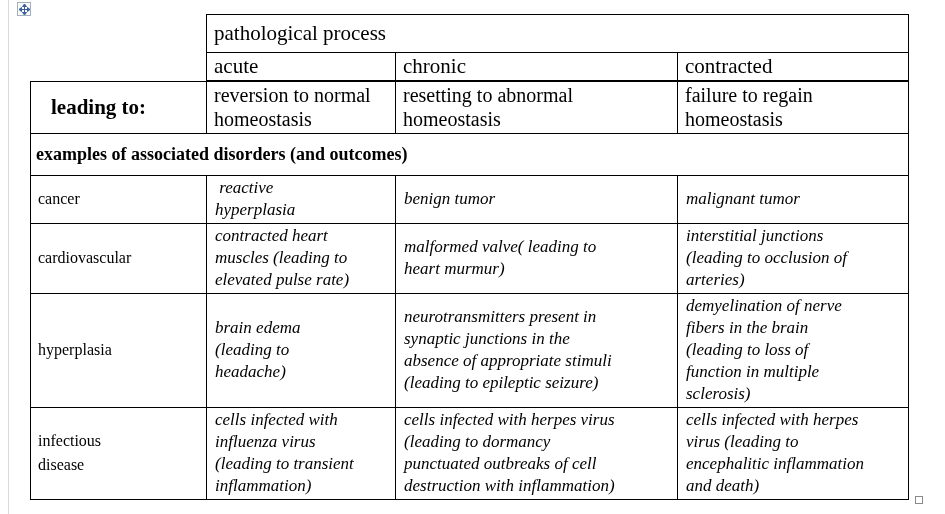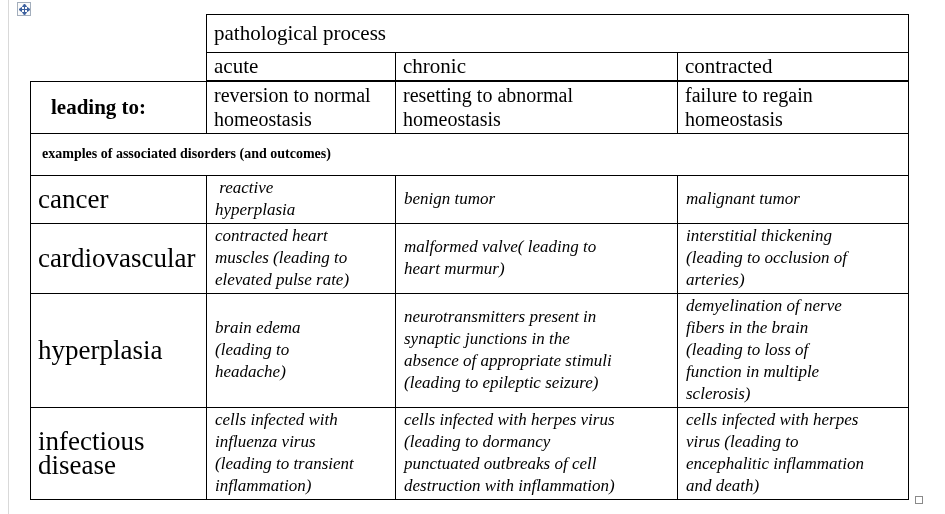--- a/index.html
+++ b/index.html
@@ -51,31 +51,31 @@
     line-height: 24px;
     overflow: hidden;
   }
   td.ghost { border: none; }
   td.hdr {
     font-weight: normal;
     font-size: 21px;
   }
   tr.subhead td.hdr { border-bottom: 2px solid #000000; }
   td.rowlabel {
-    font-size: 27px;
+    font-size: 16px;
   }
   td.leadlabel {
     font-weight: bold;
     font-size: 21px;
     padding-left: 20px;
   }
   td.section {
     font-weight: bold;
-    font-size: 14px;
-    padding-left: 11px;
+    font-size: 18px;
+    padding-left: 5px;
     margin-left: 24px;
   }
   td.ex {
     font-style: italic;
     font-size: 17px;
     line-height: 22px;
     padding-left: 8px;
   }
 </style>
 </head>
@@ -137,21 +137,21 @@
       <td class="ex">benign tumor</td>
       <td class="ex">malignant tumor</td>
     </tr>
     <tr style="height:68px">
       <td class="rowlabel">cardiovascular</td>
       <td class="ex">contracted heart
 muscles (leading to
 elevated pulse rate)</td>
       <td class="ex">malformed valve( leading to
 heart murmur)</td>
-      <td class="ex">interstitial thickening
+      <td class="ex">interstitial junctions
 (leading to occlusion of
 arteries)</td>
     </tr>
     <tr style="height:114px">
       <td class="rowlabel">hyperplasia</td>
       <td class="ex">brain edema
 (leading to
 headache)</td>
       <td class="ex">neurotransmitters present in
 synaptic junctions in the

